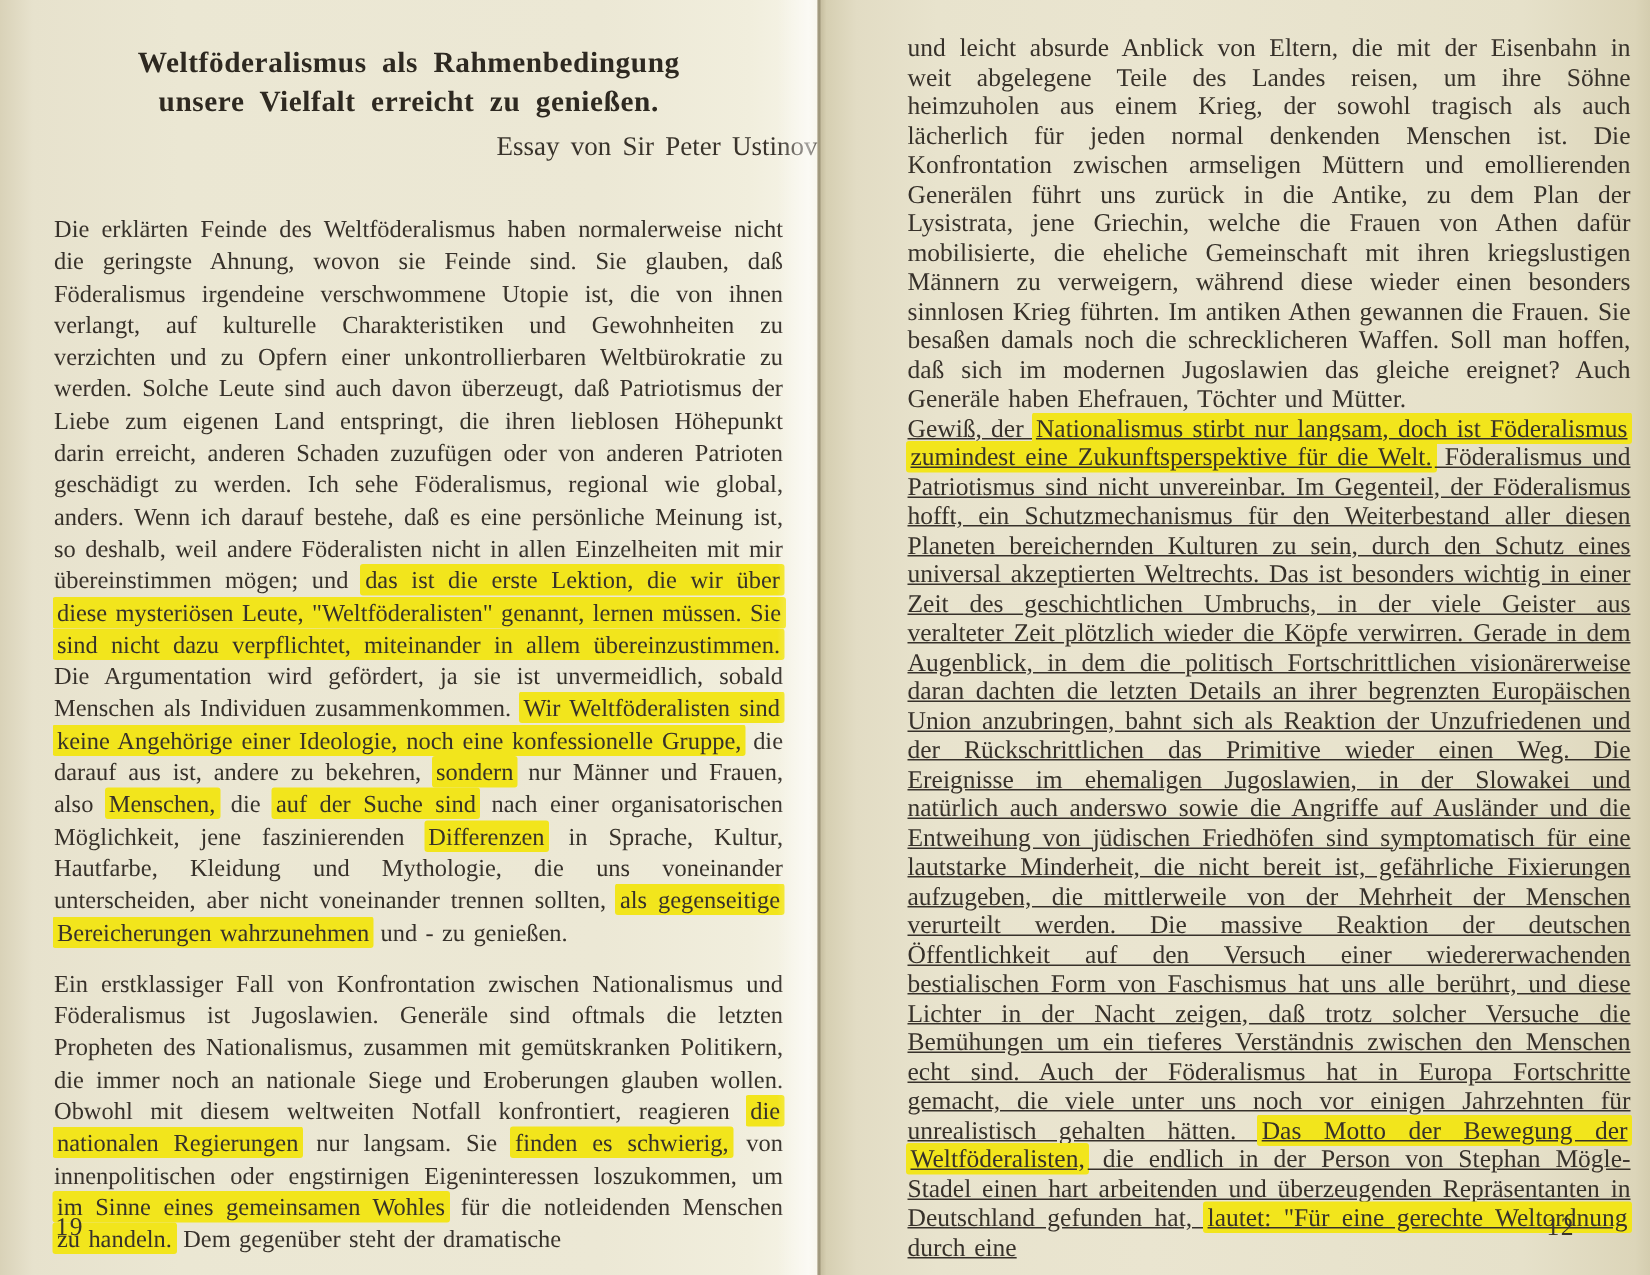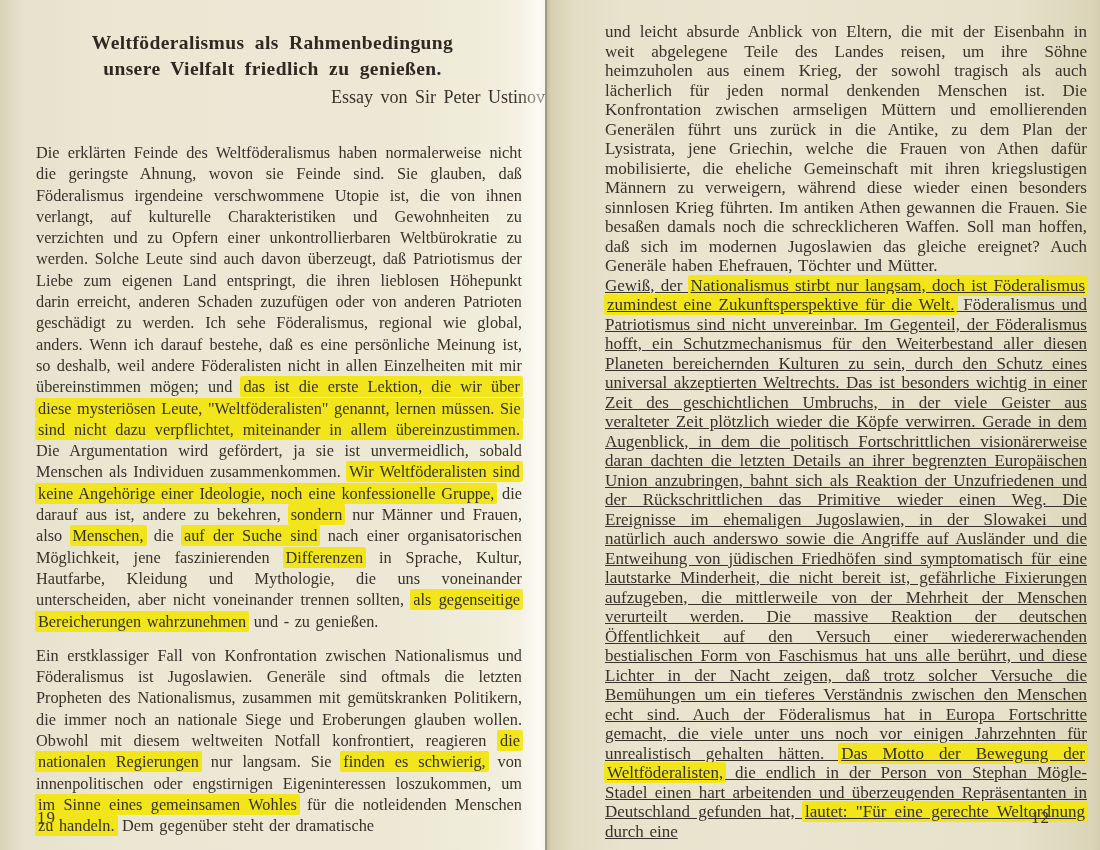--- a/index.html
+++ b/index.html
@@ -81,21 +81,21 @@
   .pagenum.right{right:50px;}
 </style>
 </head>
 <body>
 
 <div class="spread">
 
   <section class="page-left">
     <h1 class="title">
       <div>Weltföderalismus als Rahmenbedingung</div>
-      <div>unsere Vielfalt friedlich zu genießen.</div>
+      <div>unsere Vielfalt erreicht zu genießen.</div>
     </h1>
     <div class="byline">Essay von Sir Peter Ustinov</div>
 
     <div class="col-left">
       <p class="para"><span>Die erklärten Feinde des Weltföderalismus haben normalerweise nicht die geringste Ahnung, wovon sie Feinde sind. Sie glauben, daß Föderalismus irgendeine verschwommene Utopie ist, die von ihnen verlangt, auf kulturelle Charakteristiken und Gewohnheiten zu verzichten und zu Opfern einer unkontrollierbaren Weltbürokratie zu werden. Solche Leute sind auch davon überzeugt, daß Patriotismus der Liebe zum eigenen Land entspringt, die ihren lieblosen Höhepunkt darin erreicht, anderen Schaden zuzufügen oder von anderen Patrioten geschädigt zu werden. Ich sehe Föderalismus, regional wie global, anders. Wenn ich darauf bestehe, daß es eine persönliche Meinung ist, so deshalb, weil andere Föderalisten nicht in allen Einzelheiten mit mir übereinstimmen mögen; und </span><mark>das ist die erste Lektion, die wir über diese mysteriösen Leute, "Weltföderalisten" genannt, lernen müssen. Sie sind nicht dazu verpflichtet, miteinander in allem übereinzustimmen.</mark><span> Die Argumentation wird gefördert, ja sie ist unvermeidlich, sobald Menschen als Individuen zusammenkommen. </span><mark>Wir Weltföderalisten sind keine Angehörige einer Ideologie, noch eine konfessionelle Gruppe,</mark><span> die darauf aus ist, andere zu bekehren, </span><mark>sondern</mark><span> nur Männer und Frauen, also </span><mark>Menschen,</mark><span> die </span><mark>auf der Suche sind</mark><span> nach einer organisatorischen Möglichkeit, jene faszinierenden </span><mark>Differenzen</mark><span> in Sprache, Kultur, Hautfarbe, Kleidung und Mythologie, die uns voneinander unterscheiden, aber nicht voneinander trennen sollten, </span><mark>als gegenseitige Bereicherungen wahrzunehmen</mark><span> und - zu genießen.</span></p>
       <p class="para"><span>Ein erstklassiger Fall von Konfrontation zwischen Nationalismus und Föderalismus ist Jugoslawien. Generäle sind oftmals die letzten Propheten des Nationalismus, zusammen mit gemütskranken Politikern, die immer noch an nationale Siege und Eroberungen glauben wollen. Obwohl mit diesem weltweiten Notfall konfrontiert, reagieren </span><mark>die nationalen Regierungen</mark><span> nur langsam. Sie </span><mark>finden es schwierig,</mark><span> von innenpolitischen oder engstirnigen Eigeninteressen loszukommen, um </span><mark>im Sinne eines gemeinsamen Wohles</mark><span> für die notleidenden Menschen </span><mark>zu handeln.</mark><span> Dem gegenüber steht der dramatische</span></p>
     </div>
 
     <div class="pagenum left">19</div>
   </section>

